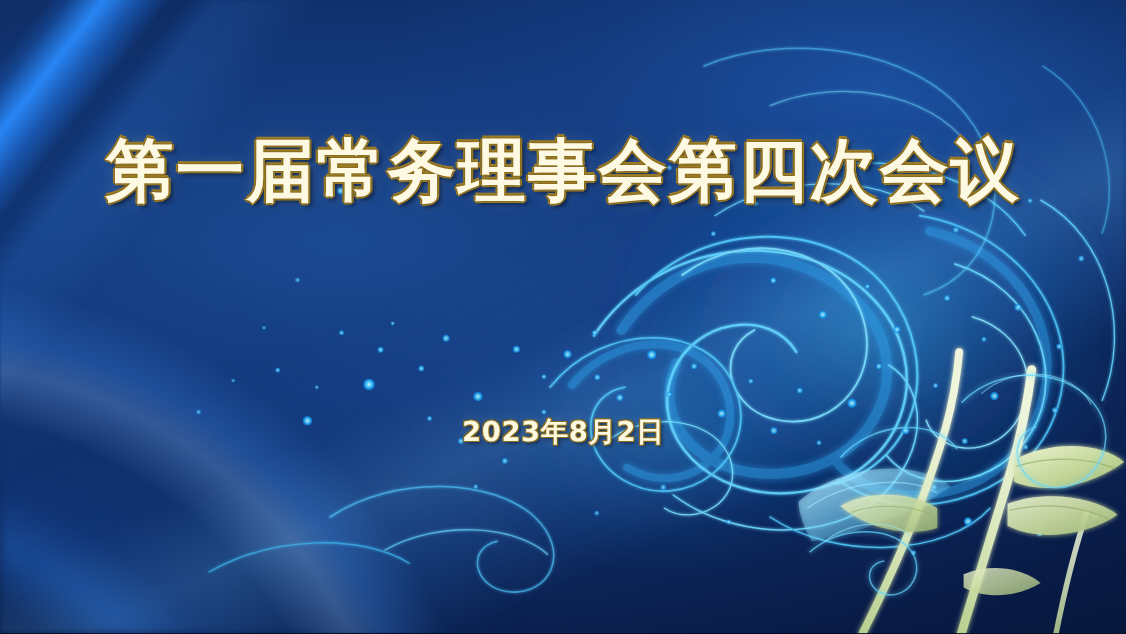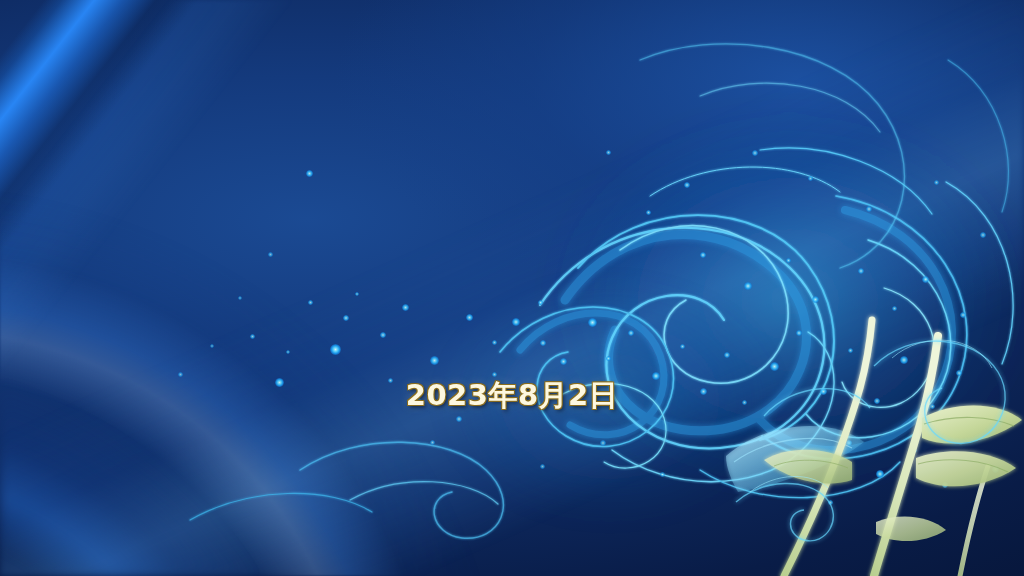--- a/index.html
+++ b/index.html
@@ -159,21 +159,21 @@
   .title-line-2 { font-size: 62px; margin-top: 16px; }
 
   .date-line {
     position: absolute;
     left: 0;
     right: 0;
     top: 376px;
     text-align: center;
     font-family: "DejaVu Sans", "Liberation Sans", sans-serif;
     font-weight: 700;
-    font-size: 29px;
+    font-size: 25px;
     letter-spacing: 0.5px;
     color: #fdf8e0;
     text-shadow:
       -1px -1px 0 #8a6d1e,
        1px -1px 0 #8a6d1e,
       -1px  1px 0 #8a6d1e,
        1px  1px 0 #8a6d1e,
        2px  2px 4px rgba(2,12,38,0.8),
        0 0 10px rgba(255,240,180,0.25);
     white-space: nowrap;
@@ -380,17 +380,18 @@
         <path d="M12,206 C40,182 84,182 102,202 C120,222 102,250 80,244 C62,239 62,216 80,214"></path>
       </g>
       <g fill="none" stroke="#9beaff" stroke-width="1" opacity="0.55">
         <path d="M168,62 C200,34 252,40 268,72"></path>
         <path d="M26,196 C52,176 88,176 104,192"></path>
       </g>
     </svg>
   </div>
 
   <div class="text-block">
+    <span class="title-line title-line-2">第一届常务理事会第四次会议</span>
   </div>
 
   <div class="date-line">2023年8月2日</div>
 
 </div>
 
 </body></html>

